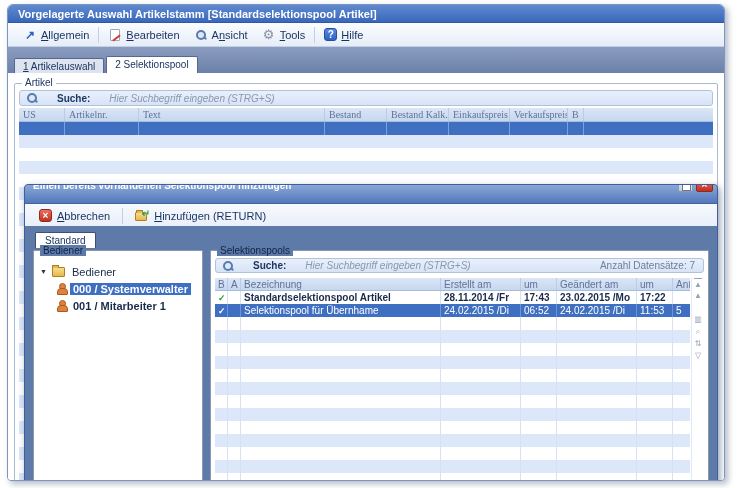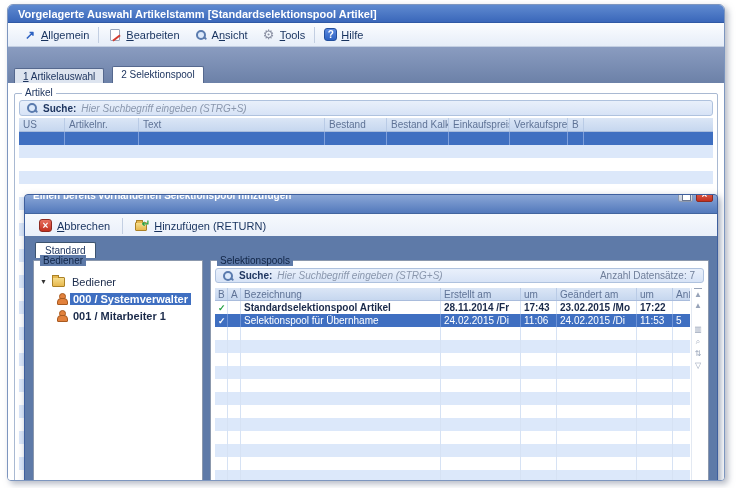--- a/index.html
+++ b/index.html
@@ -33,42 +33,42 @@
   .icon-arrow-ne { color:#2d62c2; font-weight:bold; font-size:12px; line-height:1; }
   .icon-page { position:relative; width:10px; height:12px; background:#fff; border:1px solid #9aa7bc; border-radius:1px; }
   .icon-page::after { content:""; position:absolute; left:1px; top:7px; width:9px; height:2px; background:#d23b2f; transform:rotate(-38deg); }
   .mag { position:relative; width:12px; height:12px; }
   .mag::before { content:""; position:absolute; left:1px; top:1px; width:6px; height:6px; border:2px solid #5a7bae; border-radius:50%; background:#dce9fb; }
   .mag::after { content:""; position:absolute; left:8px; top:8px; width:4px; height:2px; background:#5a7bae; transform:rotate(42deg); border-radius:1px; }
   .icon-gear { color:#8a90a3; font-size:13px; line-height:1; }
   .icon-help { width:13px; height:13px; background:linear-gradient(#5c8ae0,#2d62c2); border:1px solid #234f9e; border-radius:3px; color:#fff; font-size:10px; font-weight:bold; display:flex; align-items:center; justify-content:center; }
 
   
-  .tabstrip { height:36px; background:linear-gradient(#8a9cc0,#6c81a8); display:flex; align-items:flex-end; padding-left:6px; }
+  .tabstrip { height:26px; background:linear-gradient(#8a9cc0,#6c81a8); display:flex; align-items:flex-end; padding-left:6px; }
   .tab { font-size:10px; color:#1f3660; padding:2px 8px 2px 8px; border:1px solid #55688e; border-bottom:none; border-radius:2px 2px 0 0; margin-right:2px; }
   .tab.inactive { background:#dde4ef; height:15px; }
-  .tab.active { background:#fff; height:17px; font-weight:normal;margin-left:6px; }
+  .tab.active { background:#fff; height:17px; font-weight:normal; }
 
   
   .content { position:relative; height:417px; background:#fff; }
   .fieldset { position:absolute; border:1px solid #a9b9d2; border-radius:2px; }
   .fs-label { position:absolute; top:-7px; left:7px; font-size:10px; padding:0 3px; color:#1f3660; background:#fff; }
   .artikel-fs { left:6px; right:6px; top:10px; bottom:4px; background:#fff; }
   .artikel-inner { position:absolute; left:4px; right:4px; top:6px; bottom:3px; overflow:hidden; }
 
   .searchbar {
     height:16px; background:linear-gradient(#e9f0fb,#d7e3f6); border:1px solid #afc2de; border-radius:3px;
-    display:flex; align-items:center; gap:5px; padding:0 6px; font-size:10px;
+    display:flex; align-items:center; gap:19px; padding:0 6px; font-size:10px;
   }
   .search-label { font-weight:bold; color:#1f3660; }
   .search-ph { font-style:italic; color:#8a97ad; flex:1; }
   .count-label { color:#6f7e99; padding-right:2px; }
 
   .grid-header { display:flex; height:14px; background:linear-gradient(#dbe6f6,#c6d7ef); border-bottom:1px solid #a9bcdc; font-size:10px; color:#5f7396; align-items:center; margin-top:2px; }
-  .grid-header > div { padding-left:4px; border-right:1px solid #b9cbe6; height:100%; display:flex; align-items:center; overflow:hidden; white-space:nowrap; }
+  .grid-header > div { padding-left:4px; border-right:1px solid #b9cbe6; height:100%; display:flex; align-items:center; overflow:hidden; white-space:nowrap;font-family:Liberation Serif, serif; }
 
   
   .ac-us{width:46px;} .ac-nr{width:74px;text-align:right;} .ac-text{width:186px;} .ac-b1{width:62px;} .ac-b2{width:62px;} .ac-ek{width:61px;} .ac-vk{width:58px;} .ac-b{width:16px;} .ac-rest{flex:1; border-right:none !important;}
   .art-selected-row { display:flex; height:13px; background:#3f6fc1; }
   .art-selected-row > div { border-right:1px solid #7fa0dc; height:100%; }
   .art-stripes { position:absolute; left:0; right:0; top:45px; bottom:0;
     background:repeating-linear-gradient(to bottom,#dce8fa 0 13px,#ffffff 13px 26px); }
 
   
   .dialog {
@@ -304,21 +304,21 @@
                     <div class="pc-an"></div>
                   </div>
 
                   <div class="pool-row selected">
                     <div class="pc-b">
                         <span class="check-green">✓</span>
                       </div>
                     <div class="pc-a"></div>
                     <div class="pc-bez">Selektionspool für Übernhame</div>
                     <div class="pc-d1">24.02.2015 /Di</div>
-                    <div class="pc-t1">11:06</div>
+                    <div class="pc-t1">06:52</div>
                     <div class="pc-d2">24.02.2015 /Di</div>
                     <div class="pc-t2">11:53</div>
                     <div class="pc-an">5</div>
                   </div>
 
                   <div class="pool-filler" id="pool-filler">
                       <div class="pool-row">
                         <div class="pc-b"></div>
                         <div class="pc-a"></div>
                         <div class="pc-bez"></div>

